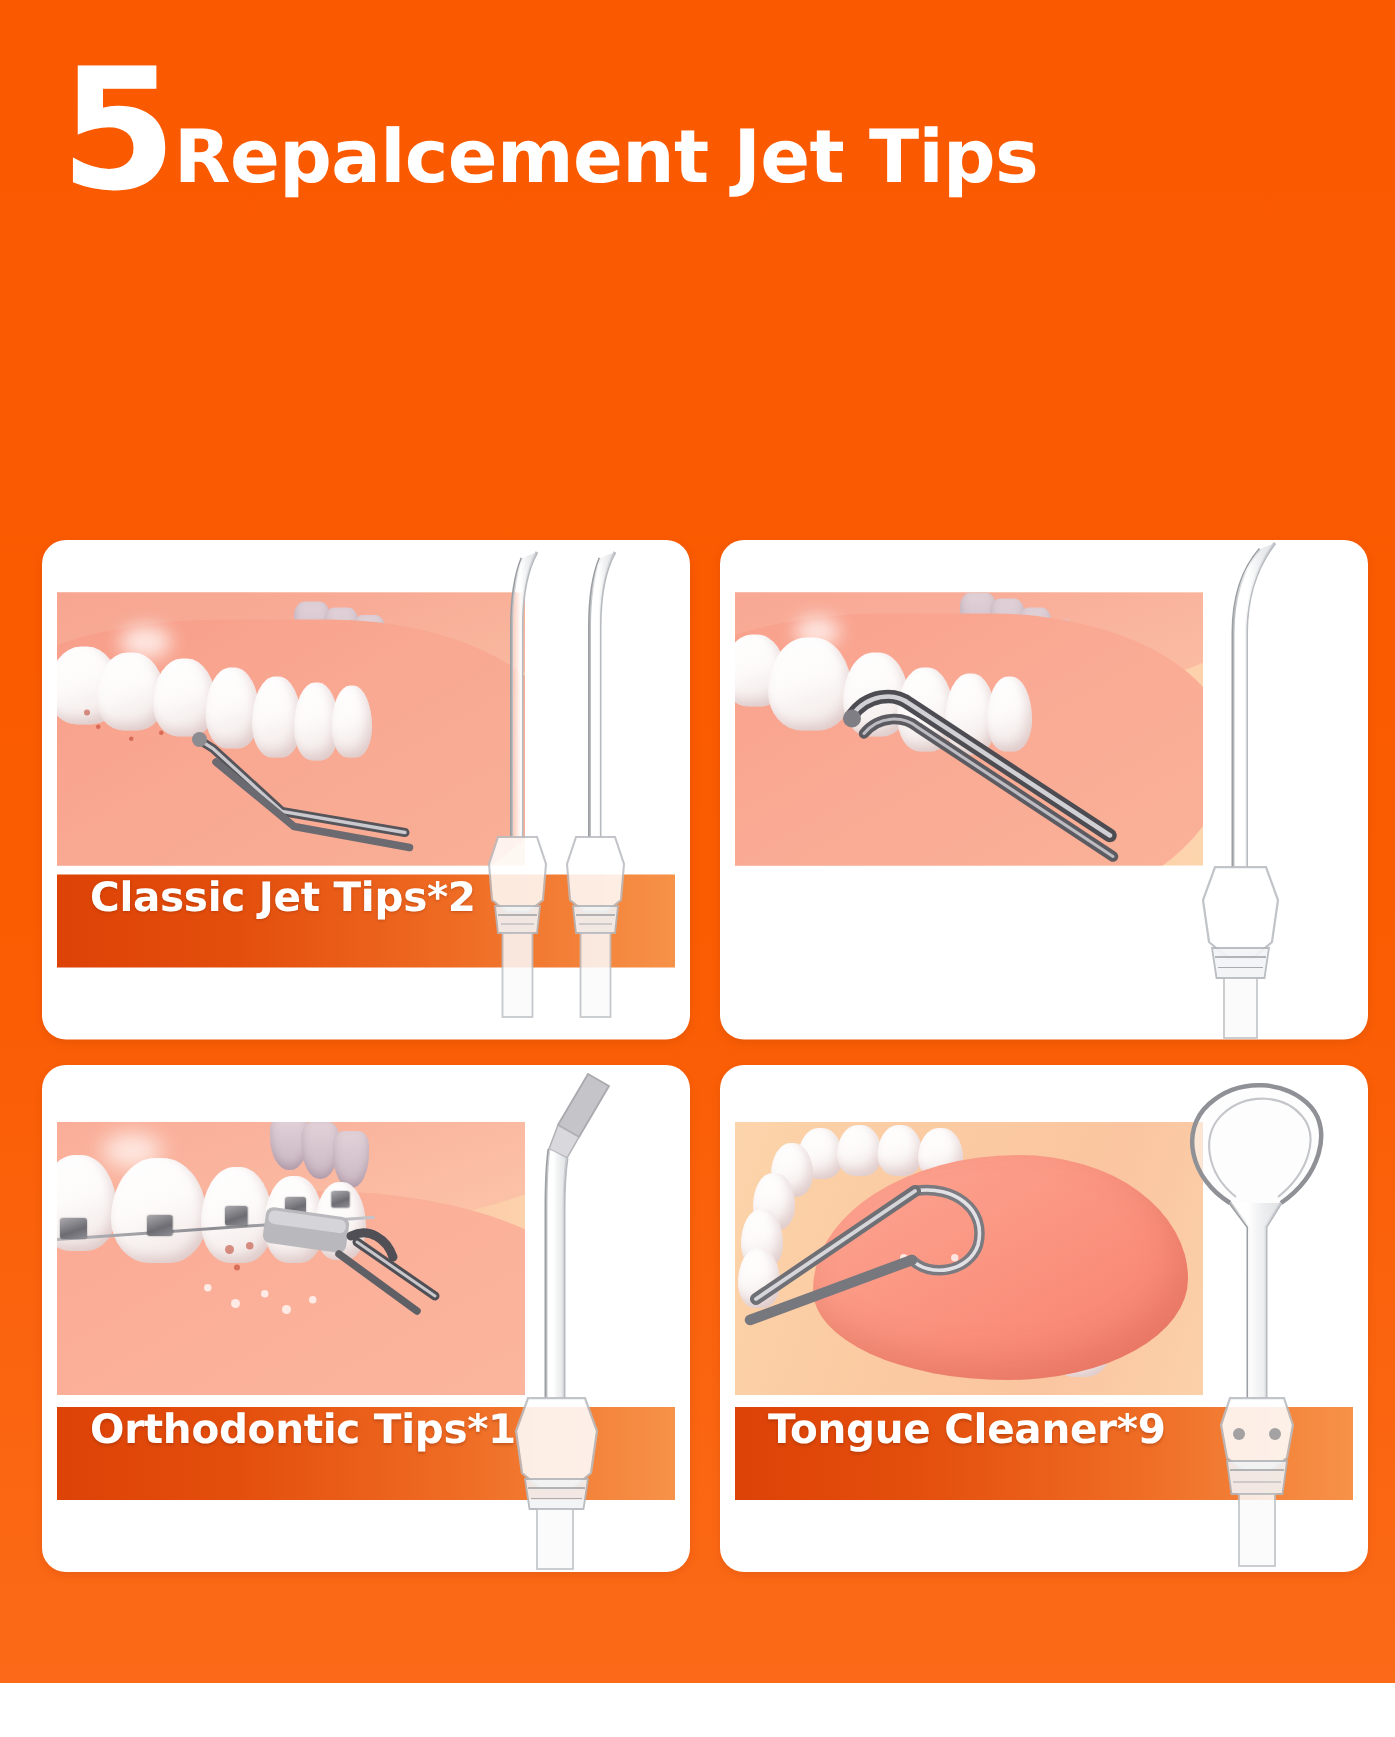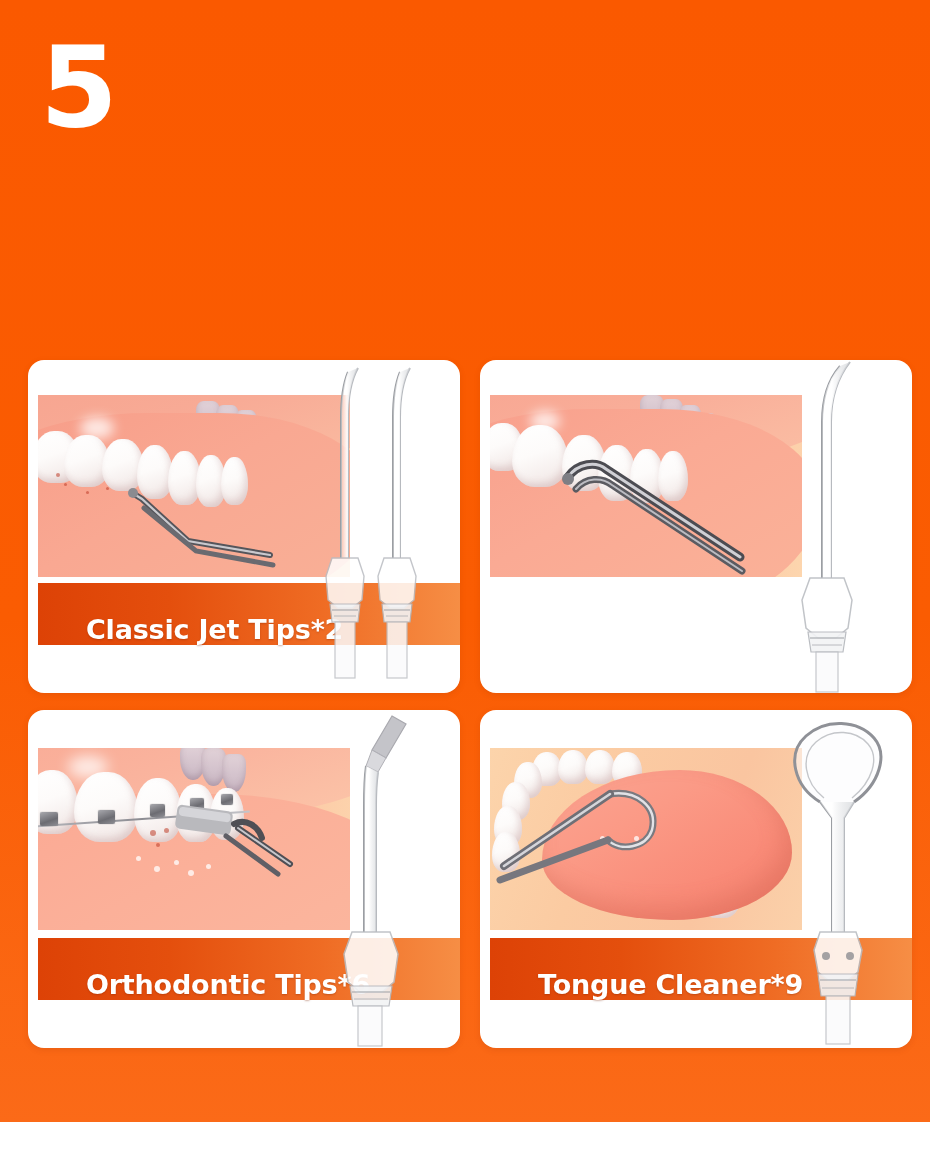--- a/index.html
+++ b/index.html
@@ -148,22 +148,21 @@
   }
 
   
   .label-bar {
     position: absolute;
     left: 10px;
     width: 412px;
     height: 62px;
     background: linear-gradient(90deg, #dd4206 0%, #e44f0d 30%, #ef6c24 65%, #f79249 100%);
     display: flex;
-    align-items: flex-end;
-    padding-left: 26px;
+    align-items: flex-start;
   }
   .card.c1 .label-bar, .card.c2 .label-bar { top: 223px; }
   .card.c3 .label-bar, .card.c4 .label-bar { top: 228px; }
 
   .label-text {
     color: #ffffff;
     font-size: 27px;
     font-weight: 700;
     letter-spacing: -0.2px;
     padding-left: 22px;
@@ -186,20 +185,21 @@
 </head>
 <body>
 
 <div class="page">
 
   <div class="banner-bg"></div>
 
   <div class="headline">
     <div class="headline-line1">
       <span class="big-five">5</span>
+      <span class="head-rest">Repalcement Jet Tips</span>
     </div>
   </div>
 
   <div class="cards">
 
     <div class="card c1">
       <div class="photo">
 
         <div class="gum" style="left:-40px;top:-112px;width:420px;height:190px;background:linear-gradient(160deg,#f59d89,#f8ab96 60%,#fac0a4);"></div>
 
@@ -354,21 +354,21 @@
           <rect x="138" y="60" width="56" height="24" rx="5" fill="#b9b9bd" transform="rotate(8 166 72)"></rect>
           <rect x="140" y="62" width="52" height="9" rx="4" fill="#d5d5d9" transform="rotate(8 166 72)"></rect>
           <path d="M196 76 C208 70 220 78 224 90" stroke="#4f4f55" stroke-width="6" fill="none" stroke-linecap="round"></path>
           <path d="M200 80 L252 116" stroke="#4f4f55" stroke-width="6" fill="none" stroke-linecap="round"></path>
           <path d="M200 80 L252 116" stroke="#c7c7cc" stroke-width="2" fill="none" stroke-linecap="round"></path>
           <path d="M188 88 L240 126" stroke="#5f5f66" stroke-width="5" fill="none" stroke-linecap="round"></path>
         </svg>
       </div>
 
       <div class="label-bar">
-        <span class="label-text">Orthodontic Tips*6</span>
+        <span class="label-text">Orthodontic Tips*1</span>
       </div>
 
       <div class="tips-layer">
         <svg class="tip-svg" width="180" height="338" viewBox="0 0 180 338">
           <defs>
             <linearGradient id="g-glass3" x1="0" y1="0" x2="1" y2="0">
               <stop offset="0%" stop-color="#ffffff" stop-opacity="0.25"></stop>
               <stop offset="35%" stop-color="#ffffff" stop-opacity="0.92"></stop>
               <stop offset="100%" stop-color="#cfd2d6" stop-opacity="0.65"></stop>
             </linearGradient>

